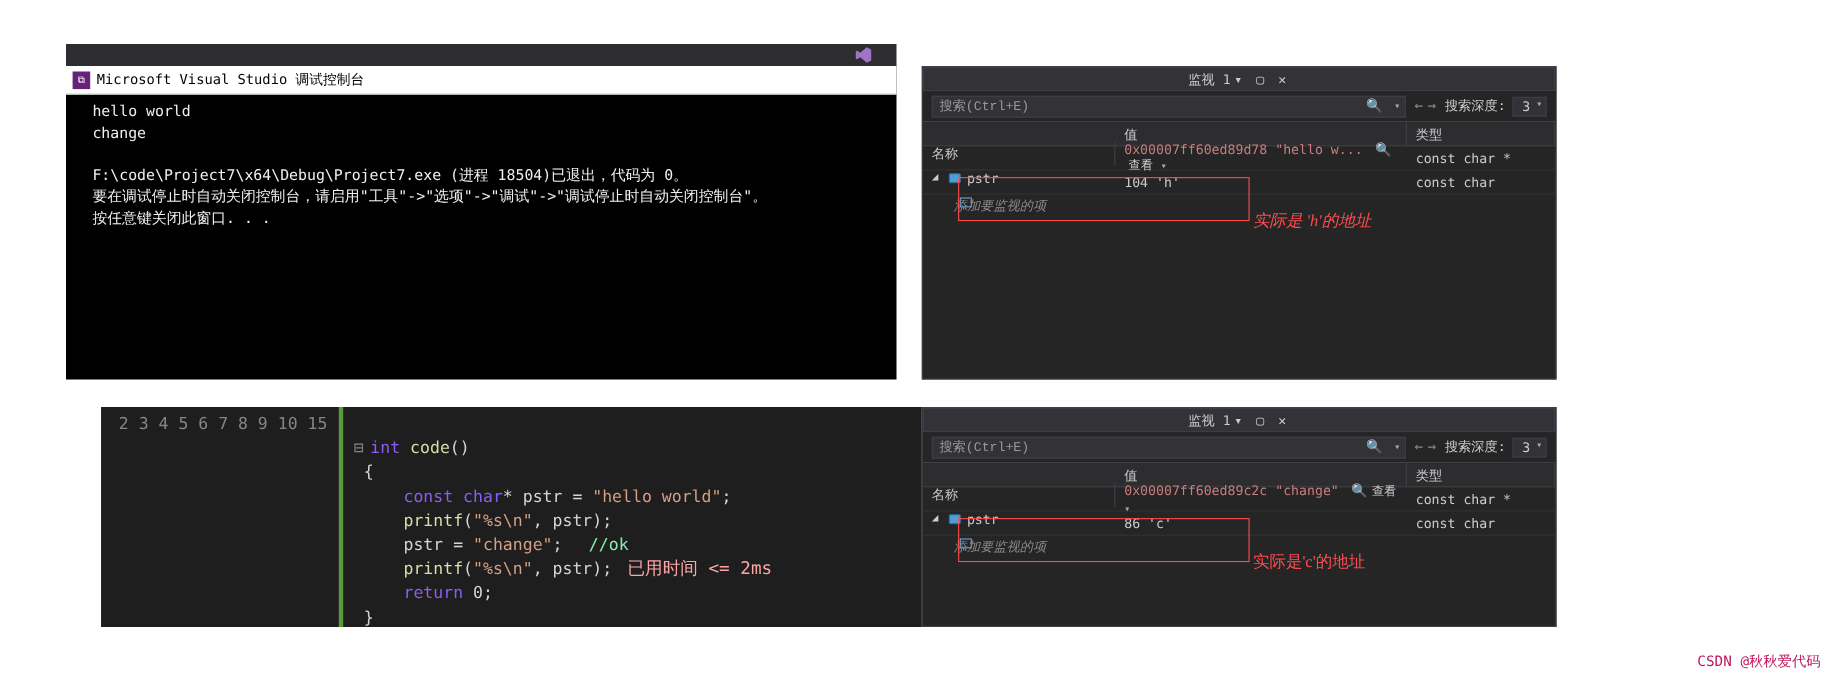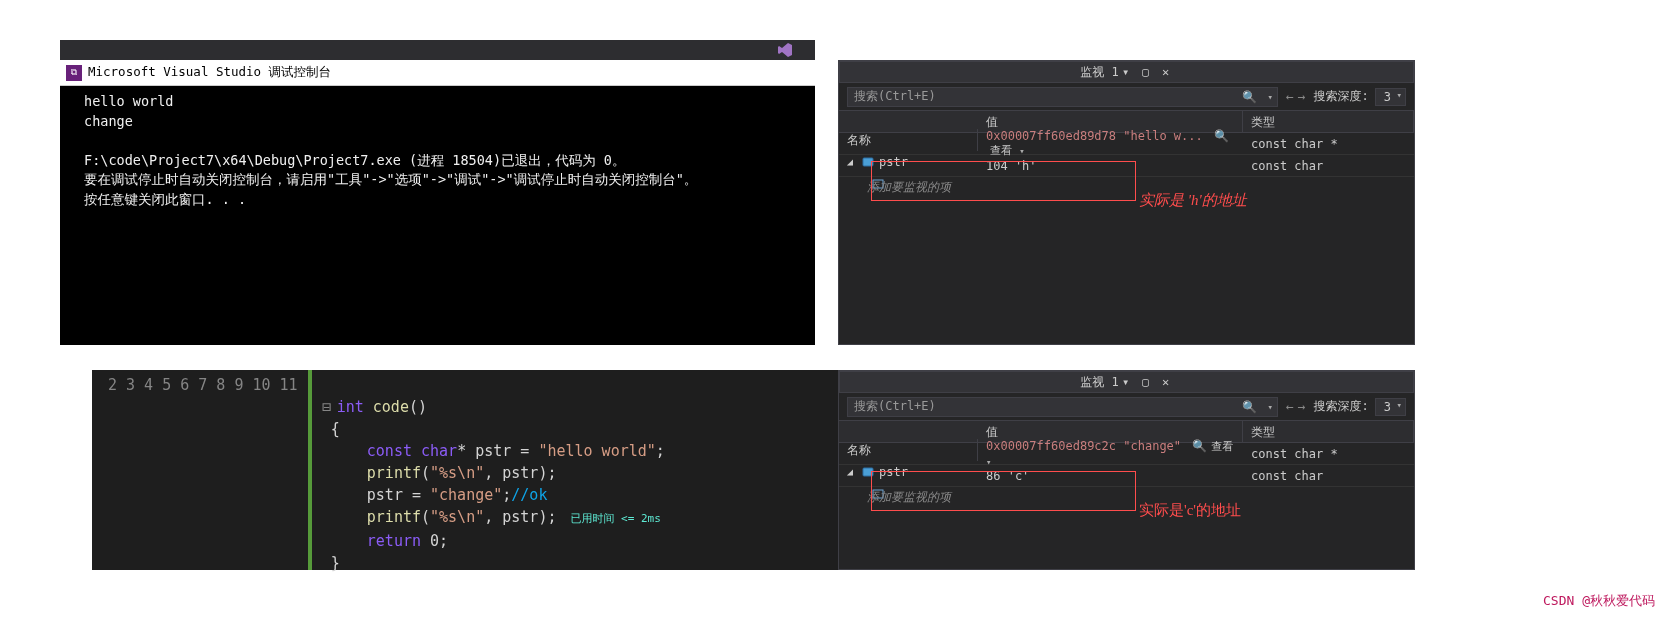--- a/index.html
+++ b/index.html
@@ -94,20 +94,21 @@
   background: #333337;
   border: 1px solid #3f3f46;
   color: #999;
   height: 20px;
   flex: 1;
   padding: 0 6px;
   display: flex;
   align-items: center;
   position: relative;
   font-size: 12px;
+  font-family: Liberation Mono, monospace;
 }
 .search-mag {
   position: absolute;
   right: 20px;
   color: #aaa;
 }
 .search-dd {
   position: absolute;
   right: 4px;
   color: #aaa;
@@ -126,21 +127,21 @@
 }
 .watch-head {
   display: flex;
   background: #2d2d30;
   border-bottom: 1px solid #3f3f46;
   font-size: 12px;
   height: 22px;
   align-items: center;
 }
 .watch-head > div { border-right: 1px solid #3f3f46; padding: 0 8px; line-height:22px; }
-.col-name { width: 139px; margin-top: 36px; }
+.col-name { width: 175px; margin-top: 36px; }
 .col-val  { width: 265px; }
 .col-type { flex: 1; }
 .watch-row {
   display: flex;
   font-size: 12px;
   height: 22px;
   align-items: center;
   border-bottom: 1px solid #333;
 }
 .watch-row > div { padding: 0 8px; }
@@ -190,25 +191,25 @@
 .code {
   padding: 4px 10px;
   line-height: 22px;
   white-space: pre;
   position: relative;
 }
 .fold { color:#858585; margin-right:6px; }
 .kw   { color:#8b5cf6; }
 .str  { color:#d69d85; }
 .fn   { color:#dcdcaa; }
-.cmt  { color:#0ea5e9; }
+.cmt  { color:#86efac;margin-left:24px; }
 .punc { color:#d4d4d4; }
 .timing {
-  color:#5eead4;
-  font-size:11px;
+  color:#fca5a5;
+  font-size:16px;
   margin-left: 14px;
 }
 
 .watermark {
   position:absolute;
   right:10px; bottom:16px;
   color:#be185d;
   font-size:13px;
 }
 </style>
@@ -302,21 +303,21 @@
 <div class="editor">
   <div class="gutter">2
 3
 4
 5
 6
 7
 8
 9
 10
-11</div>
+15</div>
   <div class="code">
 <span class="fold">⊟</span><span class="kw">int</span> <span class="fn">code</span><span class="punc">()</span>
  <span class="punc">{</span>
      <span class="kw">const</span> <span class="kw">char</span><span class="punc">*</span> pstr <span class="punc">=</span> <span class="str">"hello world"</span><span class="punc">;</span>
      <span class="fn">printf</span><span class="punc">(</span><span class="str">"%s\n"</span><span class="punc">,</span> pstr<span class="punc">);</span>
      pstr <span class="punc">=</span> <span class="str">"change"</span><span class="punc">;</span><span class="cmt">//ok</span>
      <span class="fn">printf</span><span class="punc">(</span><span class="str">"%s\n"</span><span class="punc">,</span> pstr<span class="punc">);</span><span class="timing">已用时间 &lt;= 2ms</span>
      <span class="kw">return</span> <span class="punc">0;</span>
  <span class="punc">}</span>
 </div>

